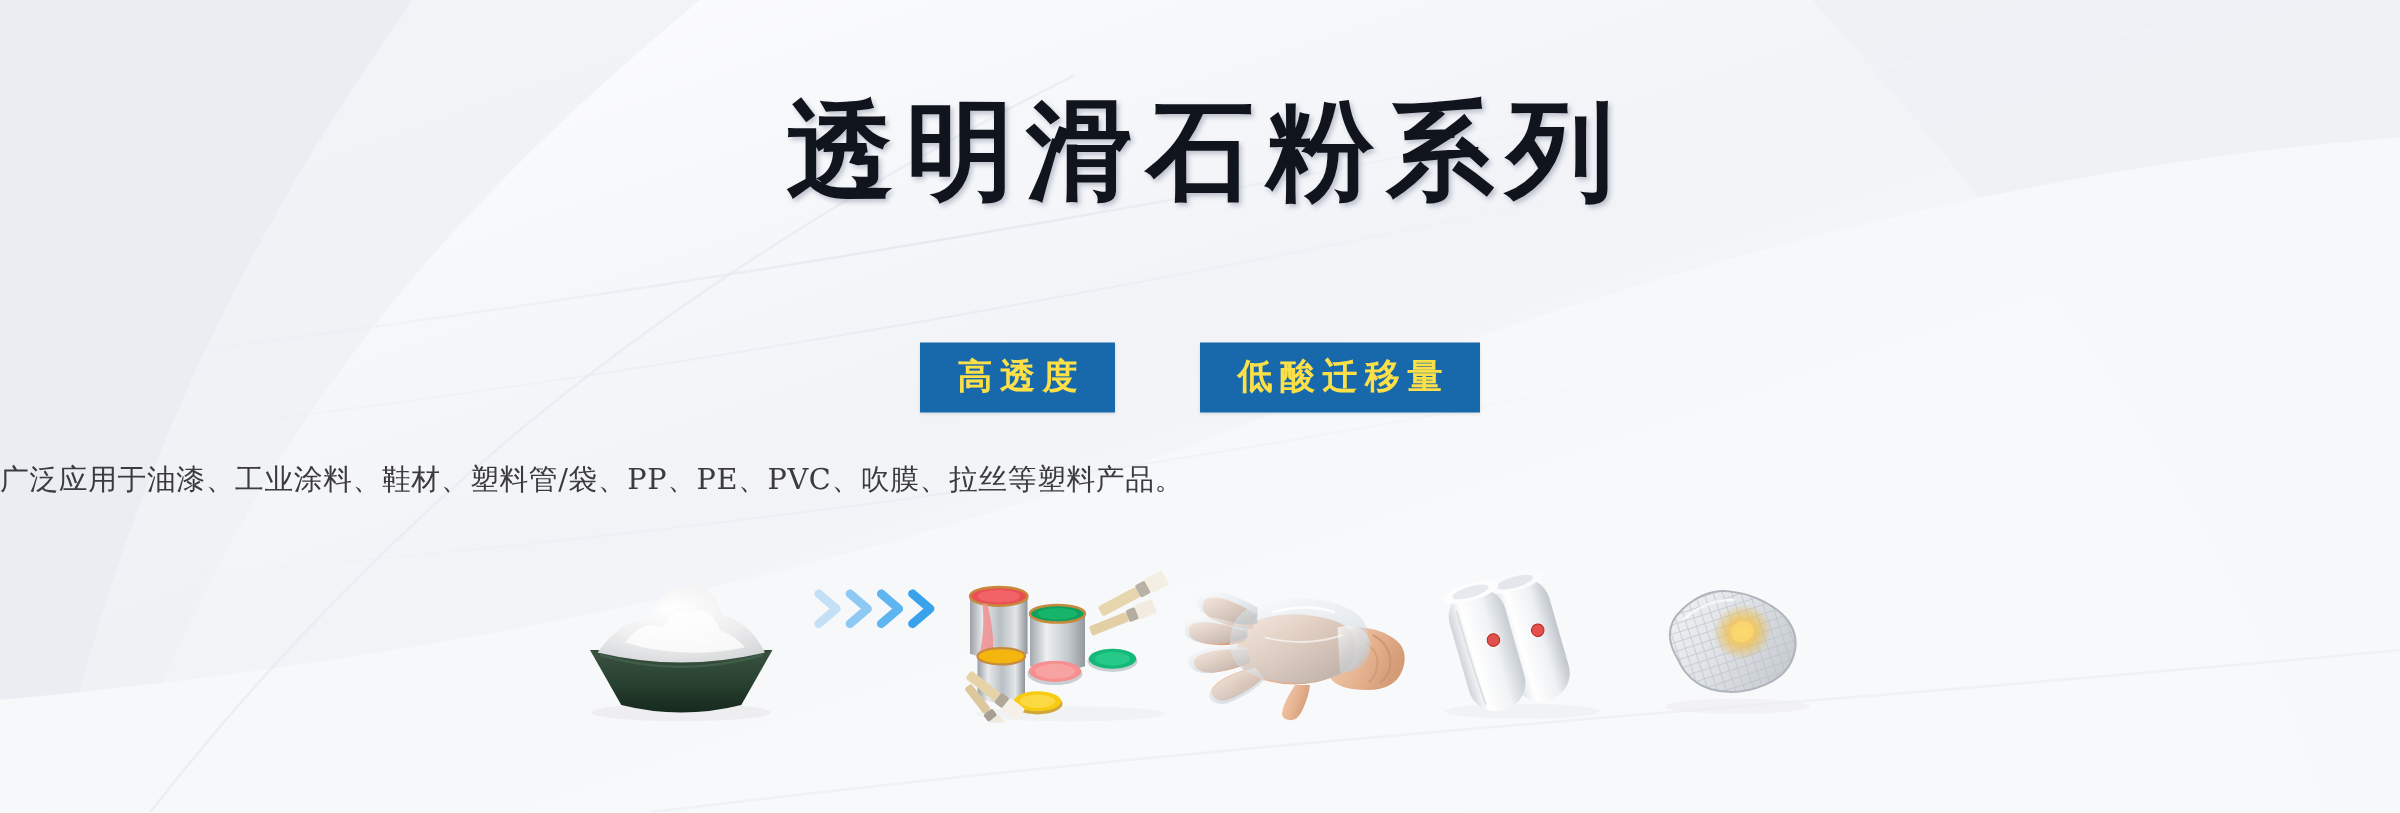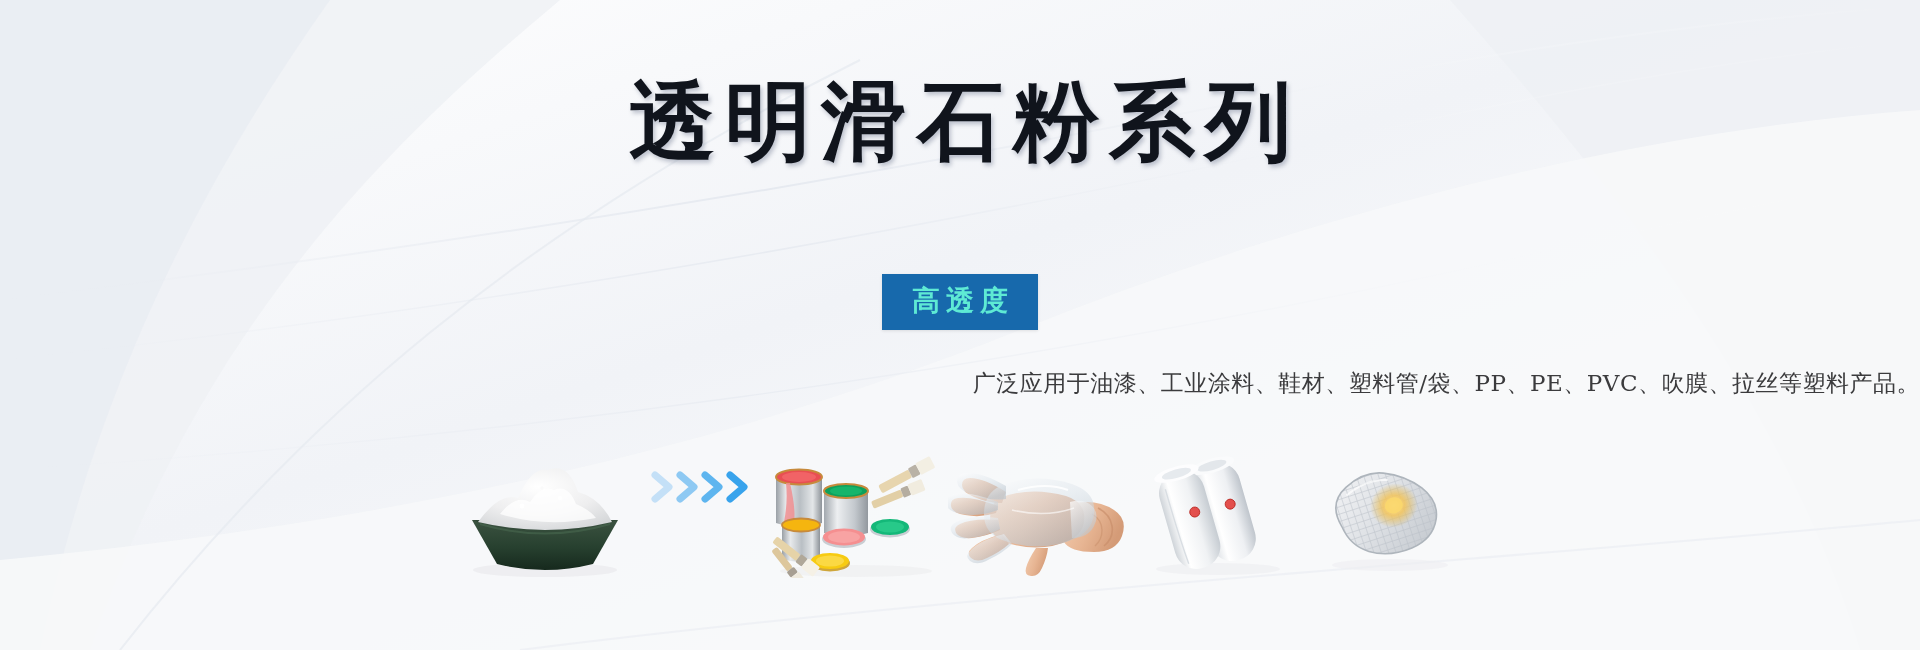--- a/index.html
+++ b/index.html
@@ -21,29 +21,29 @@
     font-size:86px;line-height:1;font-weight:700;color:#10141c;
     letter-spacing:10px;text-indent:10px;
     text-shadow:2px 3px 4px rgba(120,128,150,.45);
     font-family:"DejaVu Serif","Liberation Serif",serif;
   }
   .badges{
     position:absolute;left:0;right:0;top:274px;
     display:flex;justify-content:center;align-items:center;gap:68px;
   }
   .badge{
-    background:#1769ac;color:#5eead4;
+    background:#1769ac;color:#fde047;
     font-size:28px;font-weight:700;letter-spacing:6px;text-indent:6px;
     padding:8px 24px 10px 24px;
     font-family:Liberation Serif, serif;
     white-space:nowrap;
     box-shadow:0 1px 3px rgba(0,0,0,.10);
   }
   .desc{
-    position:absolute;left:0;right:0;top:368px;text-align:right;
+    position:absolute;left:0;right:0;top:368px;text-align:left;
     font-size:23px;color:#3b3b3d;letter-spacing:.5px;
     font-family:"DejaVu Serif","Liberation Serif",serif;
     white-space:nowrap;
   }
   
   .strip{
     position:absolute;left:0;right:0;top:438px;height:140px;
     display:flex;justify-content:center;align-items:flex-end;gap:0;
   }
   .slot{position:relative;height:140px;display:flex;align-items:flex-end;justify-content:center;}
@@ -84,20 +84,21 @@
     <path d="M120,650 C300,420 520,230 860,60" stroke="#e6e9ef" stroke-width="2" fill="none" opacity="0.7"></path>
     <path d="M1920,520 C1500,560 1000,590 520,650" stroke="#eceff4" stroke-width="2" fill="none" opacity="0.8"></path>
   </svg>
 
   <div class="content">
 
     <div class="title">透明滑石粉系列</div>
 
     <div class="badges">
       <div class="badge">高透度</div>
+      <div class="badge">低酸迁移量</div>
     </div>
 
     <div class="desc">广泛应用于油漆、工业涂料、鞋材、塑料管/袋、PP、PE、PVC、吹膜、拉丝等塑料产品。</div>
 
     <div class="strip">
 
       <div class="slot s-bowl">
         <svg width="190" height="120" viewBox="0 0 190 120">
           <defs>
             <linearGradient id="bowlG" x1="0" y1="0" x2="0" y2="1">

